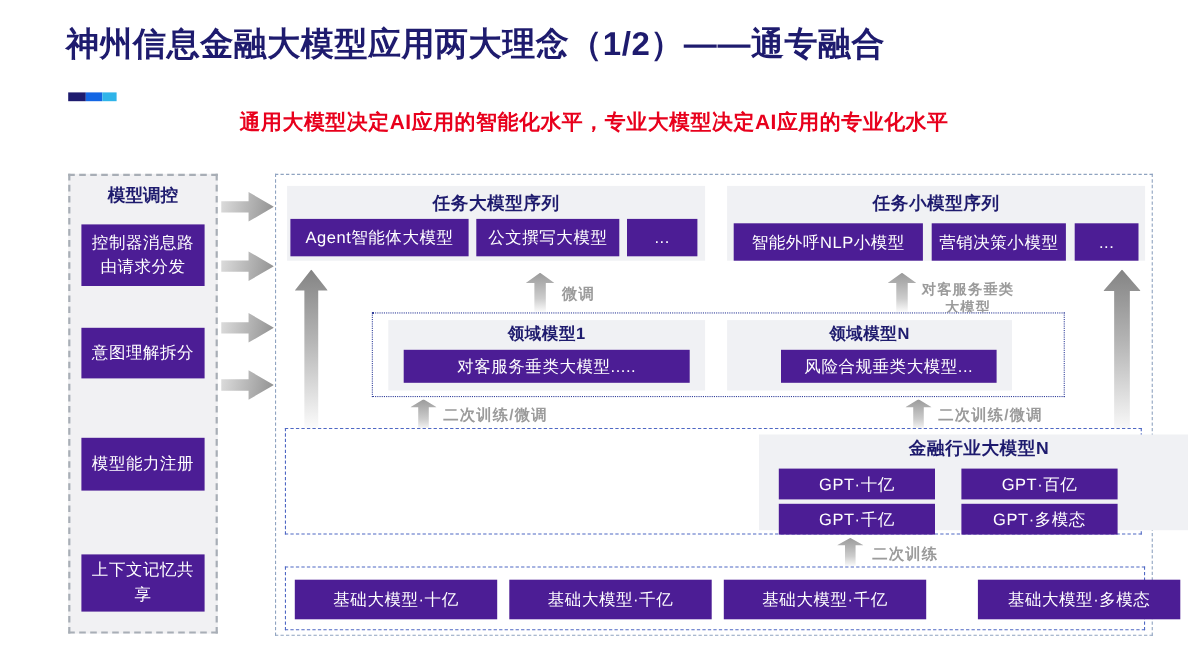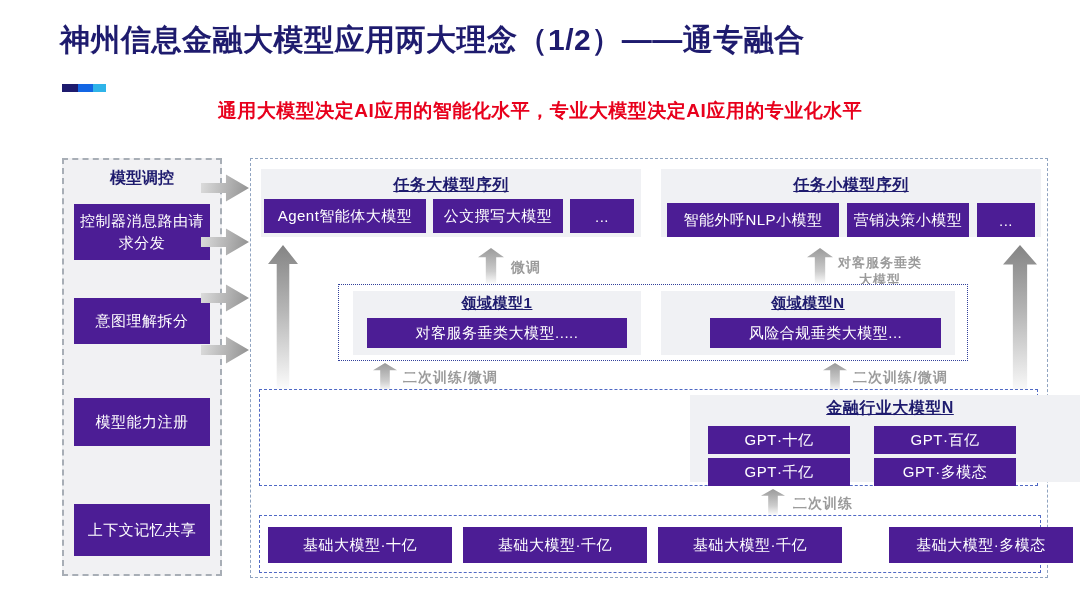--- a/index.html
+++ b/index.html
@@ -2,34 +2,34 @@
 <html><head>
 <meta charset="utf-8">
 <style>
   html,body{margin:0;padding:0;background:#fff;font-family:"Liberation Sans",sans-serif;}
   #canvas{position:relative;width:1080px;height:608px;background:#fff;overflow:hidden;}
 
   .abs{position:absolute;}
   .btn{position:absolute;background:#4c1d95;color:#fff;display:flex;align-items:center;justify-content:center;
        font-size:15px;font-weight:500;letter-spacing:.5px;white-space:nowrap;}
   .panel{position:absolute;background:#f0f1f4;}
-  .ph{font-size:16px;font-weight:bold;color:#1e1b6e;text-align:center;letter-spacing:.5px;text-decoration:underline;}
+  .ph{font-size:16px;font-weight:bold;color:#1e1b6e;text-align:center;letter-spacing:.5px;}
   .glabel{position:absolute;color:#9b9b9b;font-size:14px;font-weight:bold;letter-spacing:1px;}
 
   
   #title{left:60px;top:20px;font-size:30px;font-weight:bold;color:#1e1b6e;letter-spacing:.5px;}
   #tricolor{left:62px;top:84px;display:flex;height:8px;}
   #tricolor span{display:block;height:8px;}
   #subtitle{left:150px;top:98px;width:780px;text-align:center;font-size:19px;font-weight:bold;color:#e8001c;letter-spacing:.5px;}
   #logo{left:925px;top:18px;width:150px;height:54px;}
   #logo .brand{position:absolute;left:54px;top:6px;font-size:22px;font-weight:bold;color:#d5001e;letter-spacing:1px;}
   #logo .brandcn{position:absolute;left:55px;top:32px;font-size:13px;font-weight:bold;color:#3c424b;letter-spacing:4px;}
 
   
-  #sidebar{left:62px;top:158px;width:160px;height:418px;background:#f1f1f3;border:2px dashed #a8aeb6;box-sizing:border-box;}
+  #sidebar{left:62px;top:158px;width:136px;height:418px;background:#f1f1f3;border:2px dashed #a8aeb6;box-sizing:border-box;}
   #sidebar .sb-title{position:absolute;left:0;top:8px;width:100%;text-align:center;font-size:16px;font-weight:bold;color:#1e1b6e;}
   .sb-btn{left:10px;right:10px;font-size:15px;line-height:1.45;text-align:center;white-space:normal;padding:2px 4px;box-sizing:border-box;}
 
   
   .rarrow{position:absolute;width:48px;height:32px;
     clip-path:polygon(0 34%,52% 34%,52% 8%,100% 50%,52% 92%,52% 66%,0 66%);
     background:linear-gradient(100deg,#dedede 0%,#8f8f8f 100%);}
 
   
   #main{left:250px;top:158px;width:798px;height:420px;border:1px dashed #8fa3c0;box-sizing:border-box;background:#fff;}
@@ -99,21 +99,21 @@
     <div class="glabel" style="left:260px;top:100px;">微调</div>
 
     <div class="uparrow fix" style="left:556px;top:89px;width:26px;height:36px;"></div>
     <div class="glabel" style="left:586px;top:96px;width:86px;font-size:13px;line-height:1.3;text-align:center;white-space:normal;">对客服务垂类大模型</div>
 
     <div id="domain-box" class="dashbox" style="left:87px;top:125px;width:630px;height:77px;">
       <div class="panel" style="left:14px;top:6px;width:288px;height:64px;">
         <div class="ph" style="padding-top:3px;font-size:15px;">领域模型1</div>
         <div class="btn" style="left:14px;right:14px;top:27px;height:30px;">对客服务垂类大模型.....</div>
       </div>
-      <div class="panel" style="left:322px;top:6px;width:294px;height:64px;">
+      <div class="panel" style="left:322px;top:6px;width:259px;height:64px;">
         <div class="ph" style="padding-top:3px;font-size:15px;">领域模型N</div>
         <div class="btn" style="left:14px;right:14px;top:27px;height:30px;margin-left:35px;">风险合规垂类大模型...</div>
       </div>
     </div>
 
     <div class="uparrow fix" style="left:122px;top:204px;width:24px;height:28px;"></div>
     <div class="glabel" style="left:152px;top:210px;">二次训练/微调</div>
     <div class="uparrow fix" style="left:572px;top:204px;width:24px;height:28px;"></div>
     <div class="glabel" style="left:602px;top:210px;">二次训练/微调</div>
 

